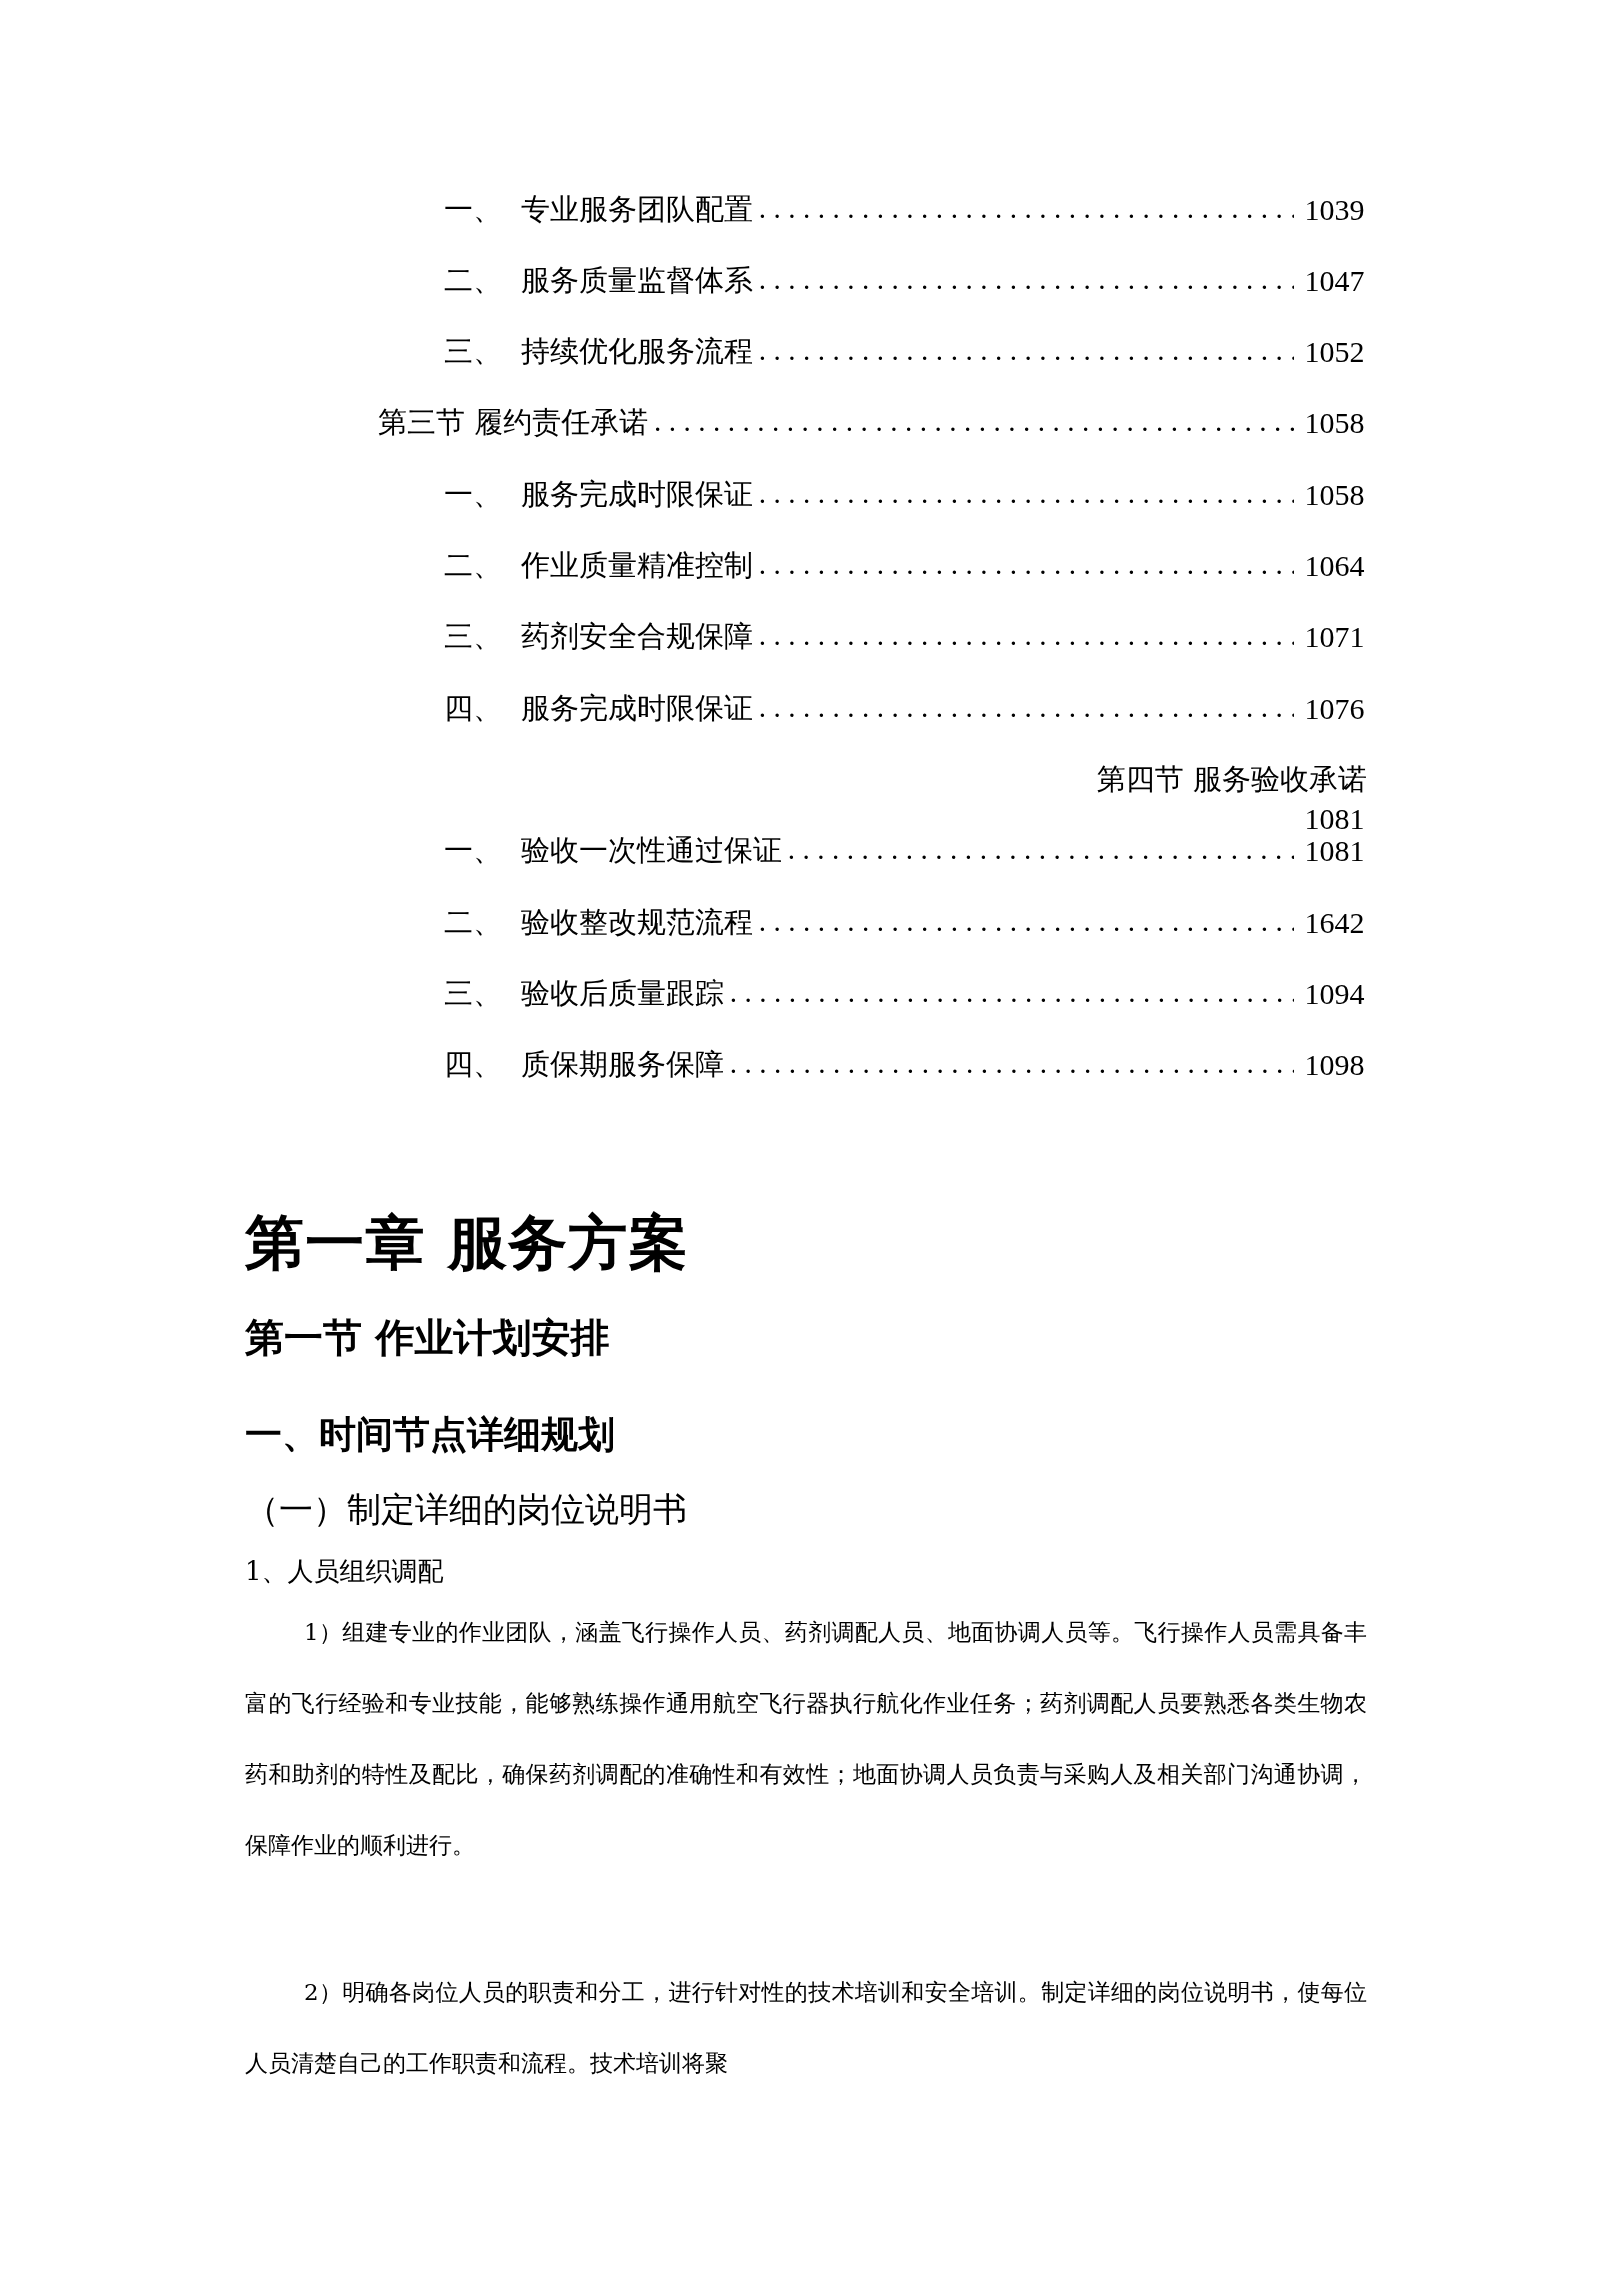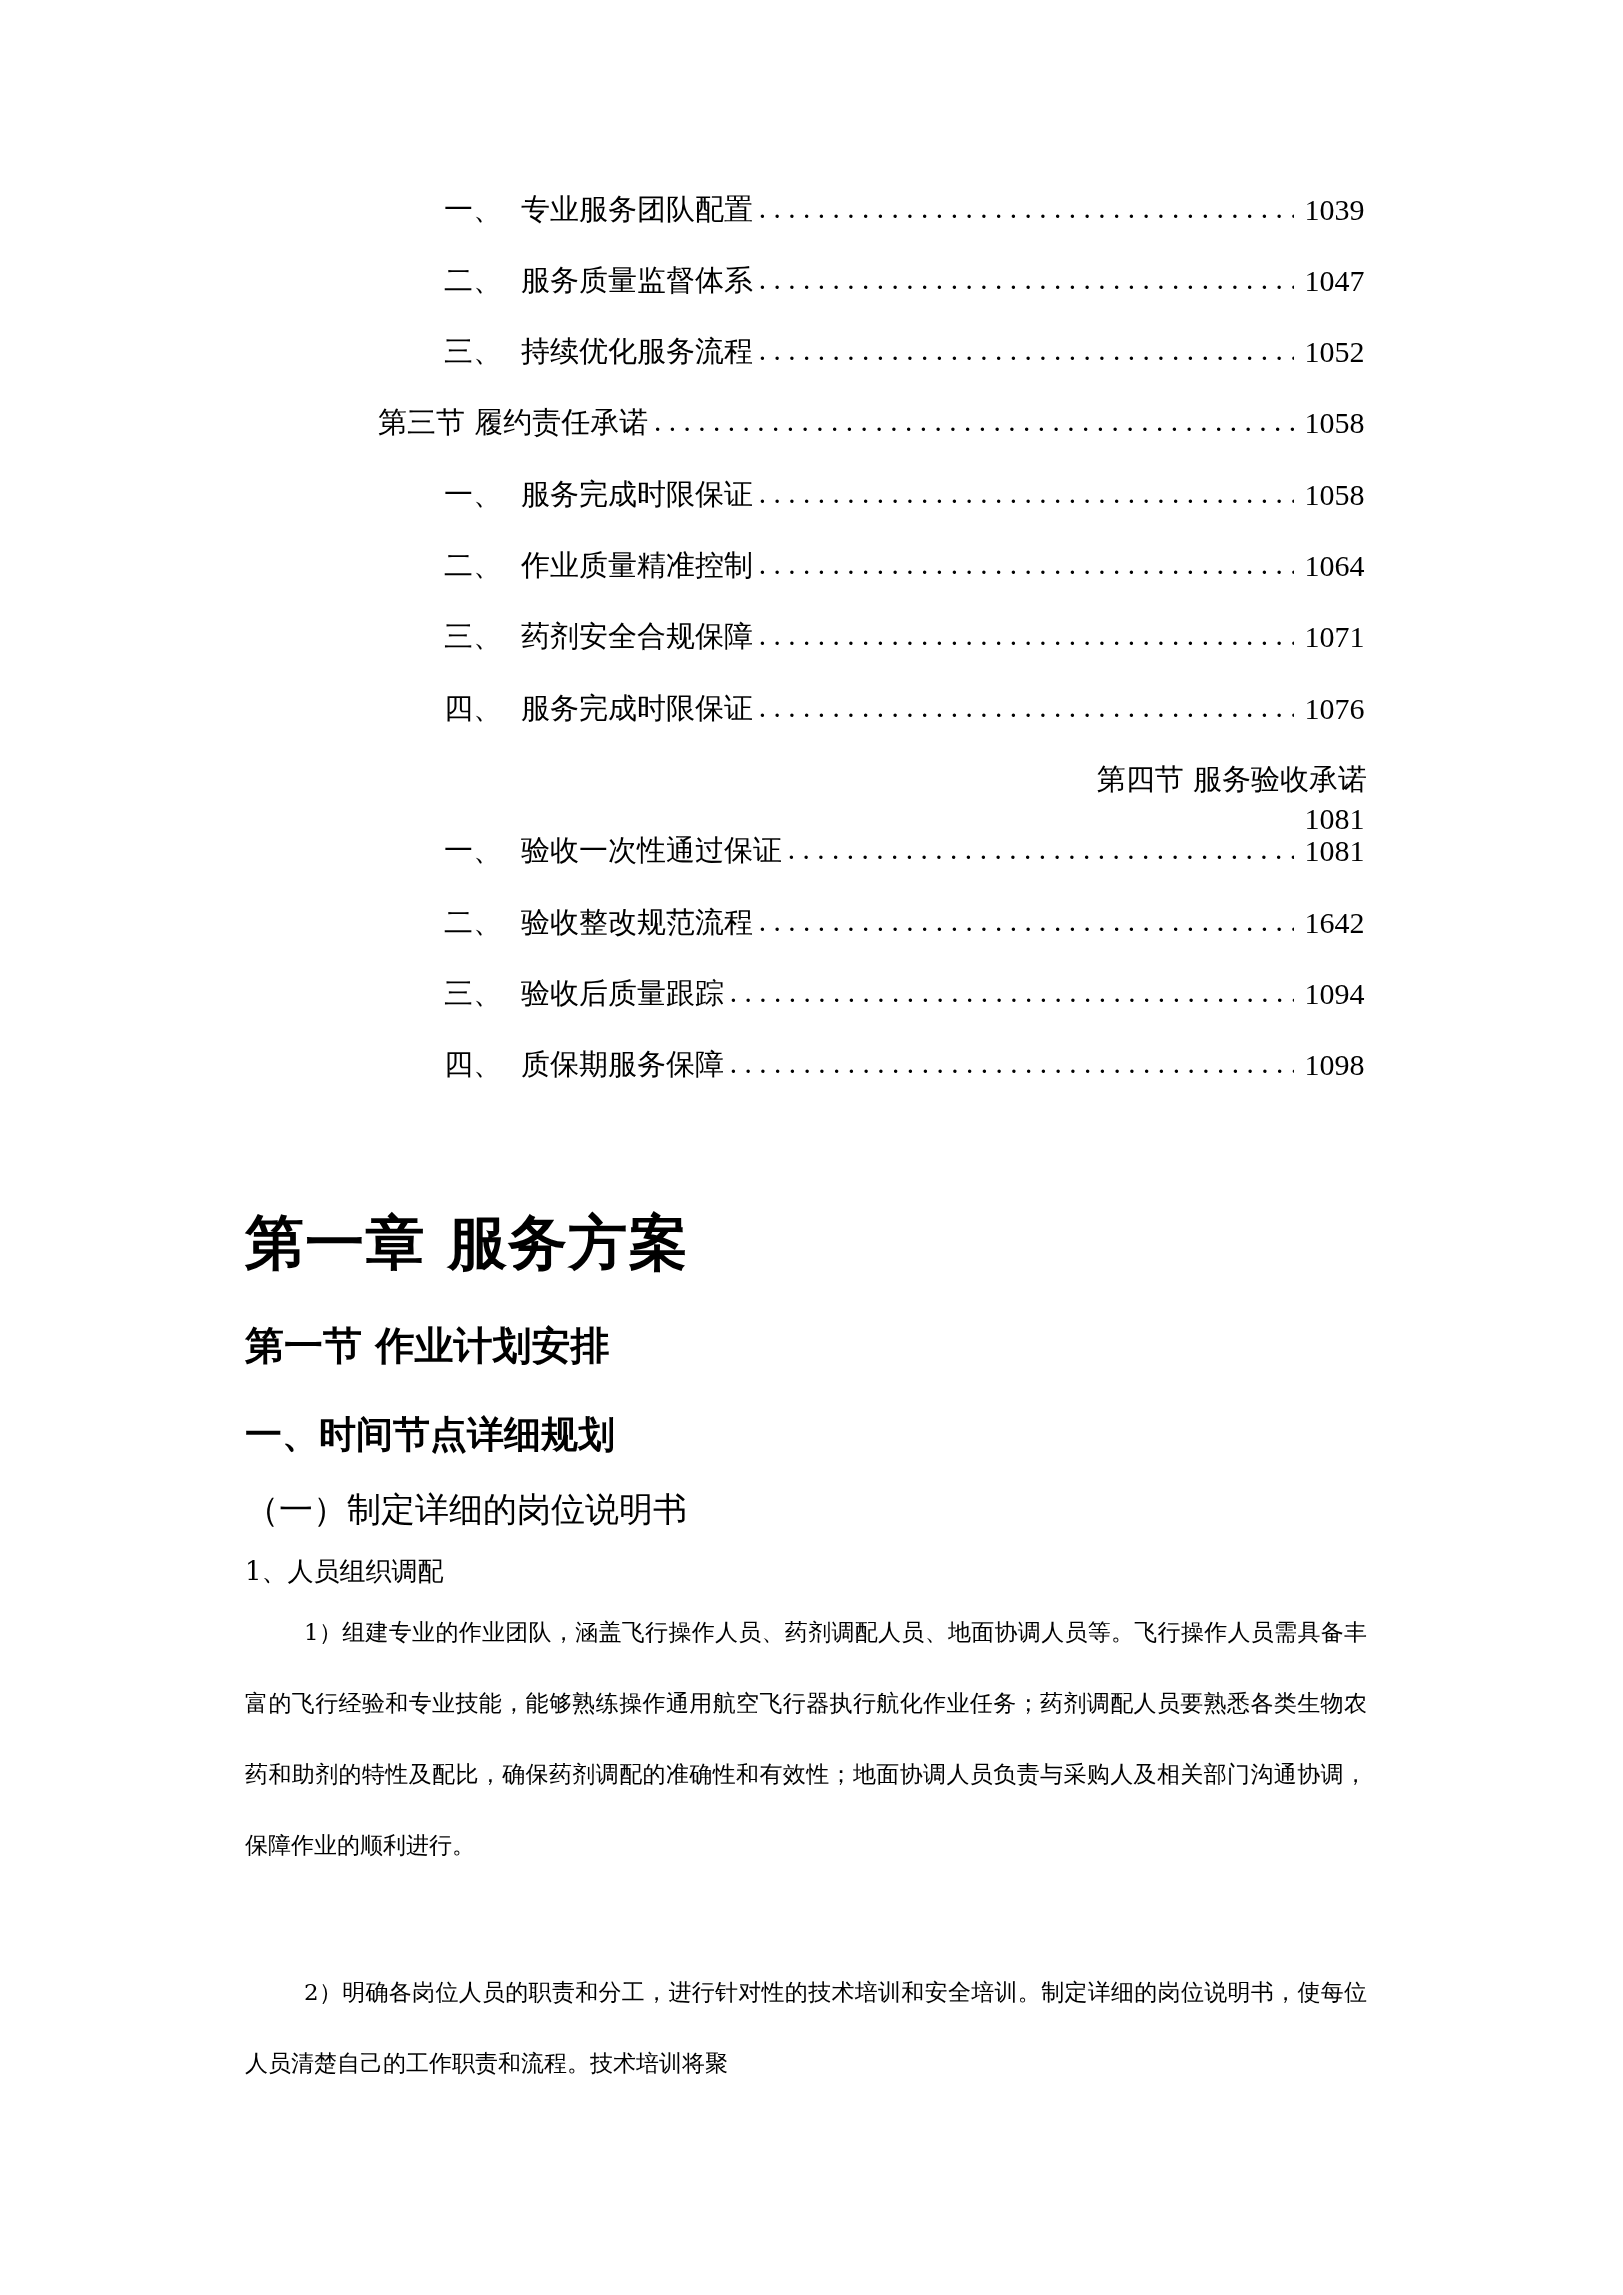--- a/index.html
+++ b/index.html
@@ -21,21 +21,21 @@
     flex: 1; overflow: hidden; white-space: nowrap; margin: 0 7.9px 0 5.2px;
     letter-spacing: 6.5px; font-size: 26px; color: #000;
   }
   .toc-page { white-space: nowrap; text-align: center; min-width: 65px; font-family: "Liberation Serif", serif; font-size: 30px; }
   .h1 {
     position: absolute; left: 245px; top: 1204px; font-family: "DejaVu Sans", "Liberation Sans", sans-serif;
     font-weight: bold; font-size: 59px; letter-spacing: 1.3px;
   }
   .h2 {
     position: absolute; left: 245px; top: 1311px; font-family: "DejaVu Sans", "Liberation Sans", sans-serif;
-    font-weight: bold; font-size: 39px; margin-top: 8px;
+    font-weight: bold; font-size: 39px;
   }
   .h3 {
     position: absolute; left: 245px; top: 1410px; font-family: Liberation Mono, monospace;
     font-weight: bold; font-size: 37px;
   }
   .h4 {
     position: absolute; left: 245px; top: 1487px; font-size: 34px;
   }
   .h5 {
     position: absolute; left: 245px; top: 1554px; font-size: 26px;

